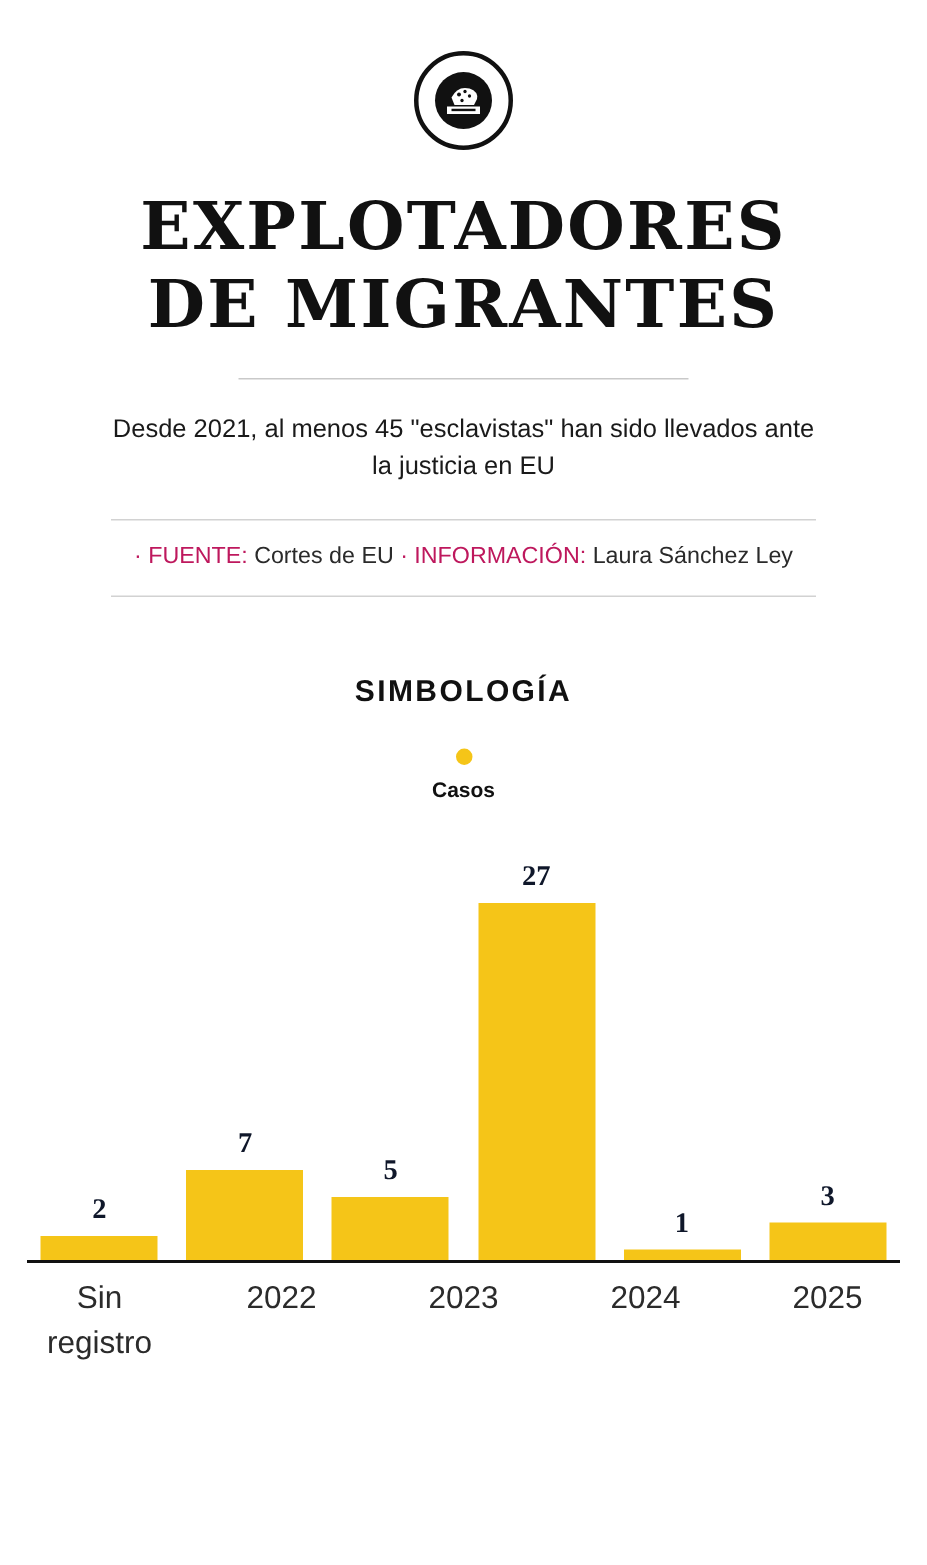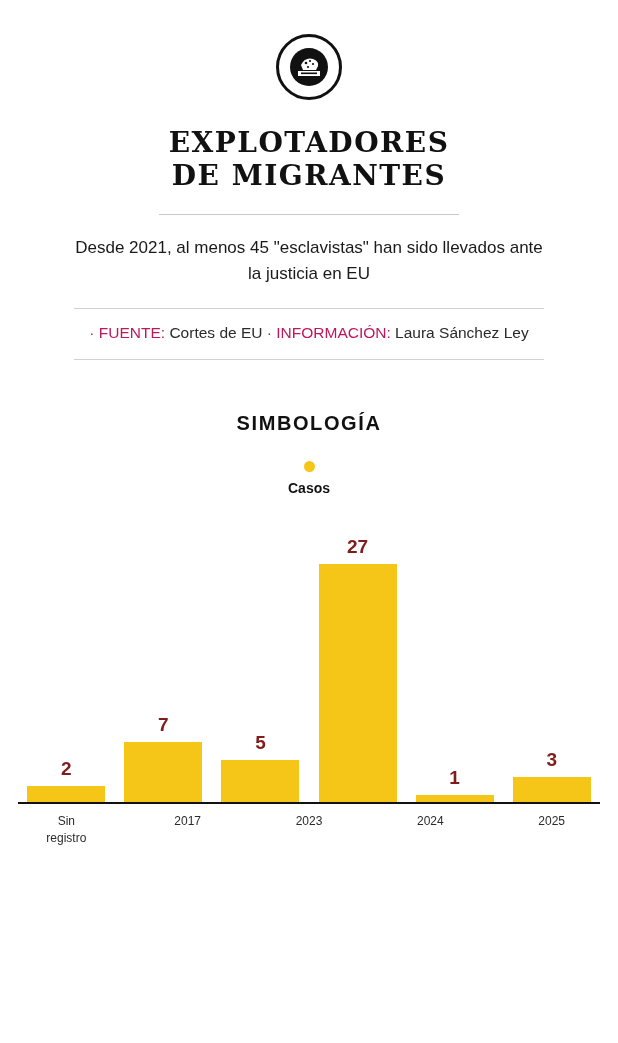--- a/index.html
+++ b/index.html
@@ -41,21 +41,21 @@
     background: #fff;
   }
   .logo svg { display: block; }
 
   
   .title {
     text-align: center;
     margin-top: 26px;
     font-family: "DejaVu Serif", serif;
     font-weight: 700;
-    font-size: 28px;
+    font-size: 44px;
     letter-spacing: 1.5px;
     line-height: 1.18;
     color: #111;
   }
   .title .line { display: block; }
 
   .rule {
     width: 300px;
     height: 1px;
     background: #c9c9c9;
@@ -159,43 +159,43 @@
   .bar-col {
     width: 16.6%;
     display: flex;
     flex-direction: column;
     align-items: center;
     justify-content: flex-end;
     height: 100%;
     position: relative;
   }
   .bar-value {
-    font-family: Liberation Sans, sans-serif;
+    font-family: Liberation Serif, serif;
     font-weight: 700;
     font-size: 19px;
-    color: #7f1d1d;
+    color: #0f172a;
     margin-bottom: 6px;
   }
   .bar-rect {
     width: 78px;
     background: #f5c518;
   }
   .xlabels {
     position: absolute;
     left: 18px;
     right: 18px;
     bottom: 0;
     height: 56px;
     display: flex;
     justify-content: space-between;
   }
   .xlabel {
     width: 16.6%;
     text-align: center;
-    font-size: 12px;
+    font-size: 21px;
     color: #2b2b2b;
     line-height: 1.45;
     padding-top: 9px;
     box-sizing: border-box;
   }
   .xlabel .l2 { display: block; }
 </style>
 </head>
 <body>
 
@@ -274,21 +274,21 @@
           </div>
         </div>
     </div>
     <div class="axis-line"></div>
     <div class="xlabels" id="xlabels">
         <div class="xlabel">
           <span class="l2">Sin</span>
           <span class="l2">registro</span>
         </div>
         <div class="xlabel">
-          <span class="l2">2017</span>
+          <span class="l2">2022</span>
         </div>
         <div class="xlabel">
           <span class="l2">2023</span>
         </div>
         <div class="xlabel">
           <span class="l2">2024</span>
         </div>
         <div class="xlabel">
           <span class="l2">2025</span>
         </div>

